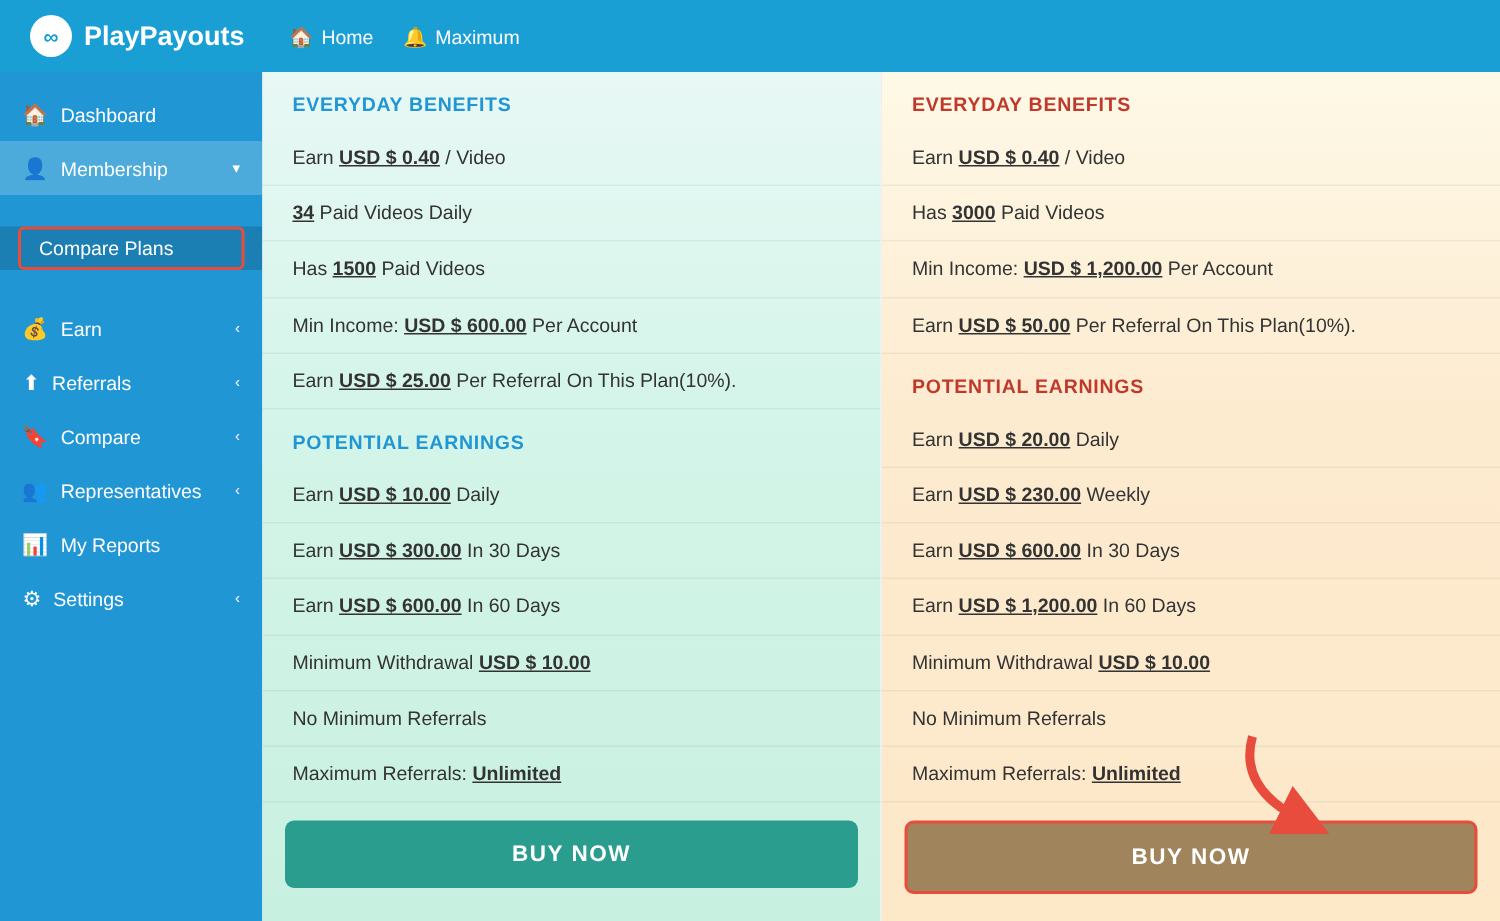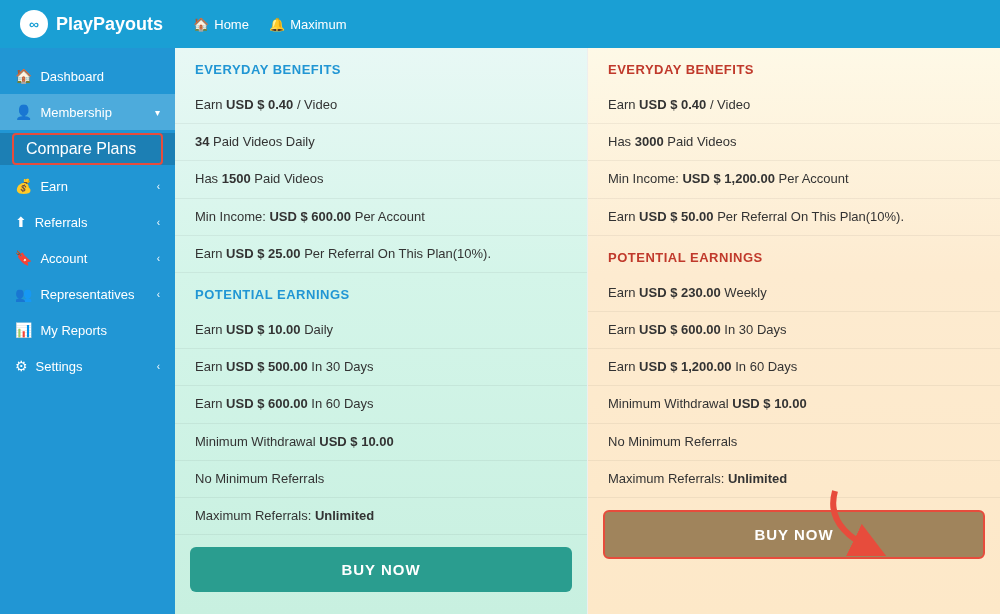--- a/index.html
+++ b/index.html
@@ -75,28 +75,28 @@
       gap: 8px;
     }
     .sidebar-item.active { background: rgba(255,255,255,0.2); }
     .sidebar-item .item-icon { font-size: 14px; }
     .sidebar-item .item-label { flex: 1; }
     .sidebar-item .chevron { font-size: 10px; }
     .sidebar-submenu {
       background: rgba(0,0,0,0.15);
     }
     .compare-plans-btn {
-      margin: 3px 12px;
+      margin: 21px 12px;
       padding: 5px 12px;
       background: transparent;
       color: white;
       border: 2px solid #e74c3c;
       border-radius: 4px;
       cursor: pointer;
-      font-size: 16px;
+      font-size: 13px;
       display: block;
       width: calc(100% - 24px);
       text-align: left;
     }
 
     
     .main-content {
       flex: 1;
       overflow-y: auto;
       padding: 0;
@@ -135,21 +135,21 @@
       color: #c0392b;
     }
 
     .benefit-row {
       padding: 9px 20px;
       font-size: 13px;
       color: #333;
       border-bottom: 1px solid rgba(0,0,0,0.05);
       line-height: 1.4;
     }
-    .benefit-row strong { font-weight: 700; }
+    .benefit-row strong { font-weight: 700; text-decoration: underline; }
 
     .buy-now-btn {
       display: block;
       width: calc(100% - 30px);
       margin: 12px 15px;
       padding: 14px;
       font-size: 15px;
       font-weight: 700;
       letter-spacing: 1px;
       border: none;
@@ -205,21 +205,21 @@
       <span class="item-label">Earn</span>
       <span class="chevron">‹</span>
     </div>
     <div class="sidebar-item">
       <span class="item-icon">⬆</span>
       <span class="item-label">Referrals</span>
       <span class="chevron">‹</span>
     </div>
     <div class="sidebar-item">
       <span class="item-icon">🔖</span>
-      <span class="item-label">Account</span>
+      <span class="item-label">Compare</span>
       <span class="chevron">‹</span>
     </div>
     <div class="sidebar-item">
       <span class="item-icon">👥</span>
       <span class="item-label">Representatives</span>
       <span class="chevron">‹</span>
     </div>
     <div class="sidebar-item">
       <span class="item-icon">📊</span>
       <span class="item-label">My Reports</span>
@@ -236,35 +236,36 @@
 
       <div class="plan-col left">
         <div class="section-header">EVERYDAY BENEFITS</div>
         <div class="benefit-row">Earn <strong>USD $ 0.40</strong> / Video</div>
         <div class="benefit-row"><strong>34</strong> Paid Videos Daily</div>
         <div class="benefit-row">Has <strong>1500</strong> Paid Videos</div>
         <div class="benefit-row">Min Income: <strong>USD $ 600.00</strong> Per Account</div>
         <div class="benefit-row">Earn <strong>USD $ 25.00</strong> Per Referral On This Plan(10%).</div>
         <div class="section-header">POTENTIAL EARNINGS</div>
         <div class="benefit-row">Earn <strong>USD $ 10.00</strong> Daily</div>
-        <div class="benefit-row">Earn <strong>USD $ 500.00</strong> In 30 Days</div>
+        <div class="benefit-row">Earn <strong>USD $ 300.00</strong> In 30 Days</div>
         <div class="benefit-row">Earn <strong>USD $ 600.00</strong> In 60 Days</div>
         <div class="benefit-row">Minimum Withdrawal <strong>USD $ 10.00</strong></div>
         <div class="benefit-row">No Minimum Referrals</div>
         <div class="benefit-row">Maximum Referrals: <strong>Unlimited</strong></div>
         <button class="buy-now-btn left-btn">BUY NOW</button>
       </div>
 
       <div class="plan-col right right-plan-wrapper" style="position:relative;">
         <div class="section-header">EVERYDAY BENEFITS</div>
         <div class="benefit-row">Earn <strong>USD $ 0.40</strong> / Video</div>
         <div class="benefit-row">Has <strong>3000</strong> Paid Videos</div>
         <div class="benefit-row">Min Income: <strong>USD $ 1,200.00</strong> Per Account</div>
         <div class="benefit-row">Earn <strong>USD $ 50.00</strong> Per Referral On This Plan(10%).</div>
         <div class="section-header">POTENTIAL EARNINGS</div>
+        <div class="benefit-row">Earn <strong>USD $ 20.00</strong> Daily</div>
         <div class="benefit-row">Earn <strong>USD $ 230.00</strong> Weekly</div>
         <div class="benefit-row">Earn <strong>USD $ 600.00</strong> In 30 Days</div>
         <div class="benefit-row">Earn <strong>USD $ 1,200.00</strong> In 60 Days</div>
         <div class="benefit-row">Minimum Withdrawal <strong>USD $ 10.00</strong></div>
         <div class="benefit-row">No Minimum Referrals</div>
         <div class="benefit-row">Maximum Referrals: <strong>Unlimited</strong></div>
 
         <div style="position:absolute; right:110px; bottom:55px; pointer-events:none;">
           <svg width="70" height="70" viewBox="0 0 70 70">
             <defs>

